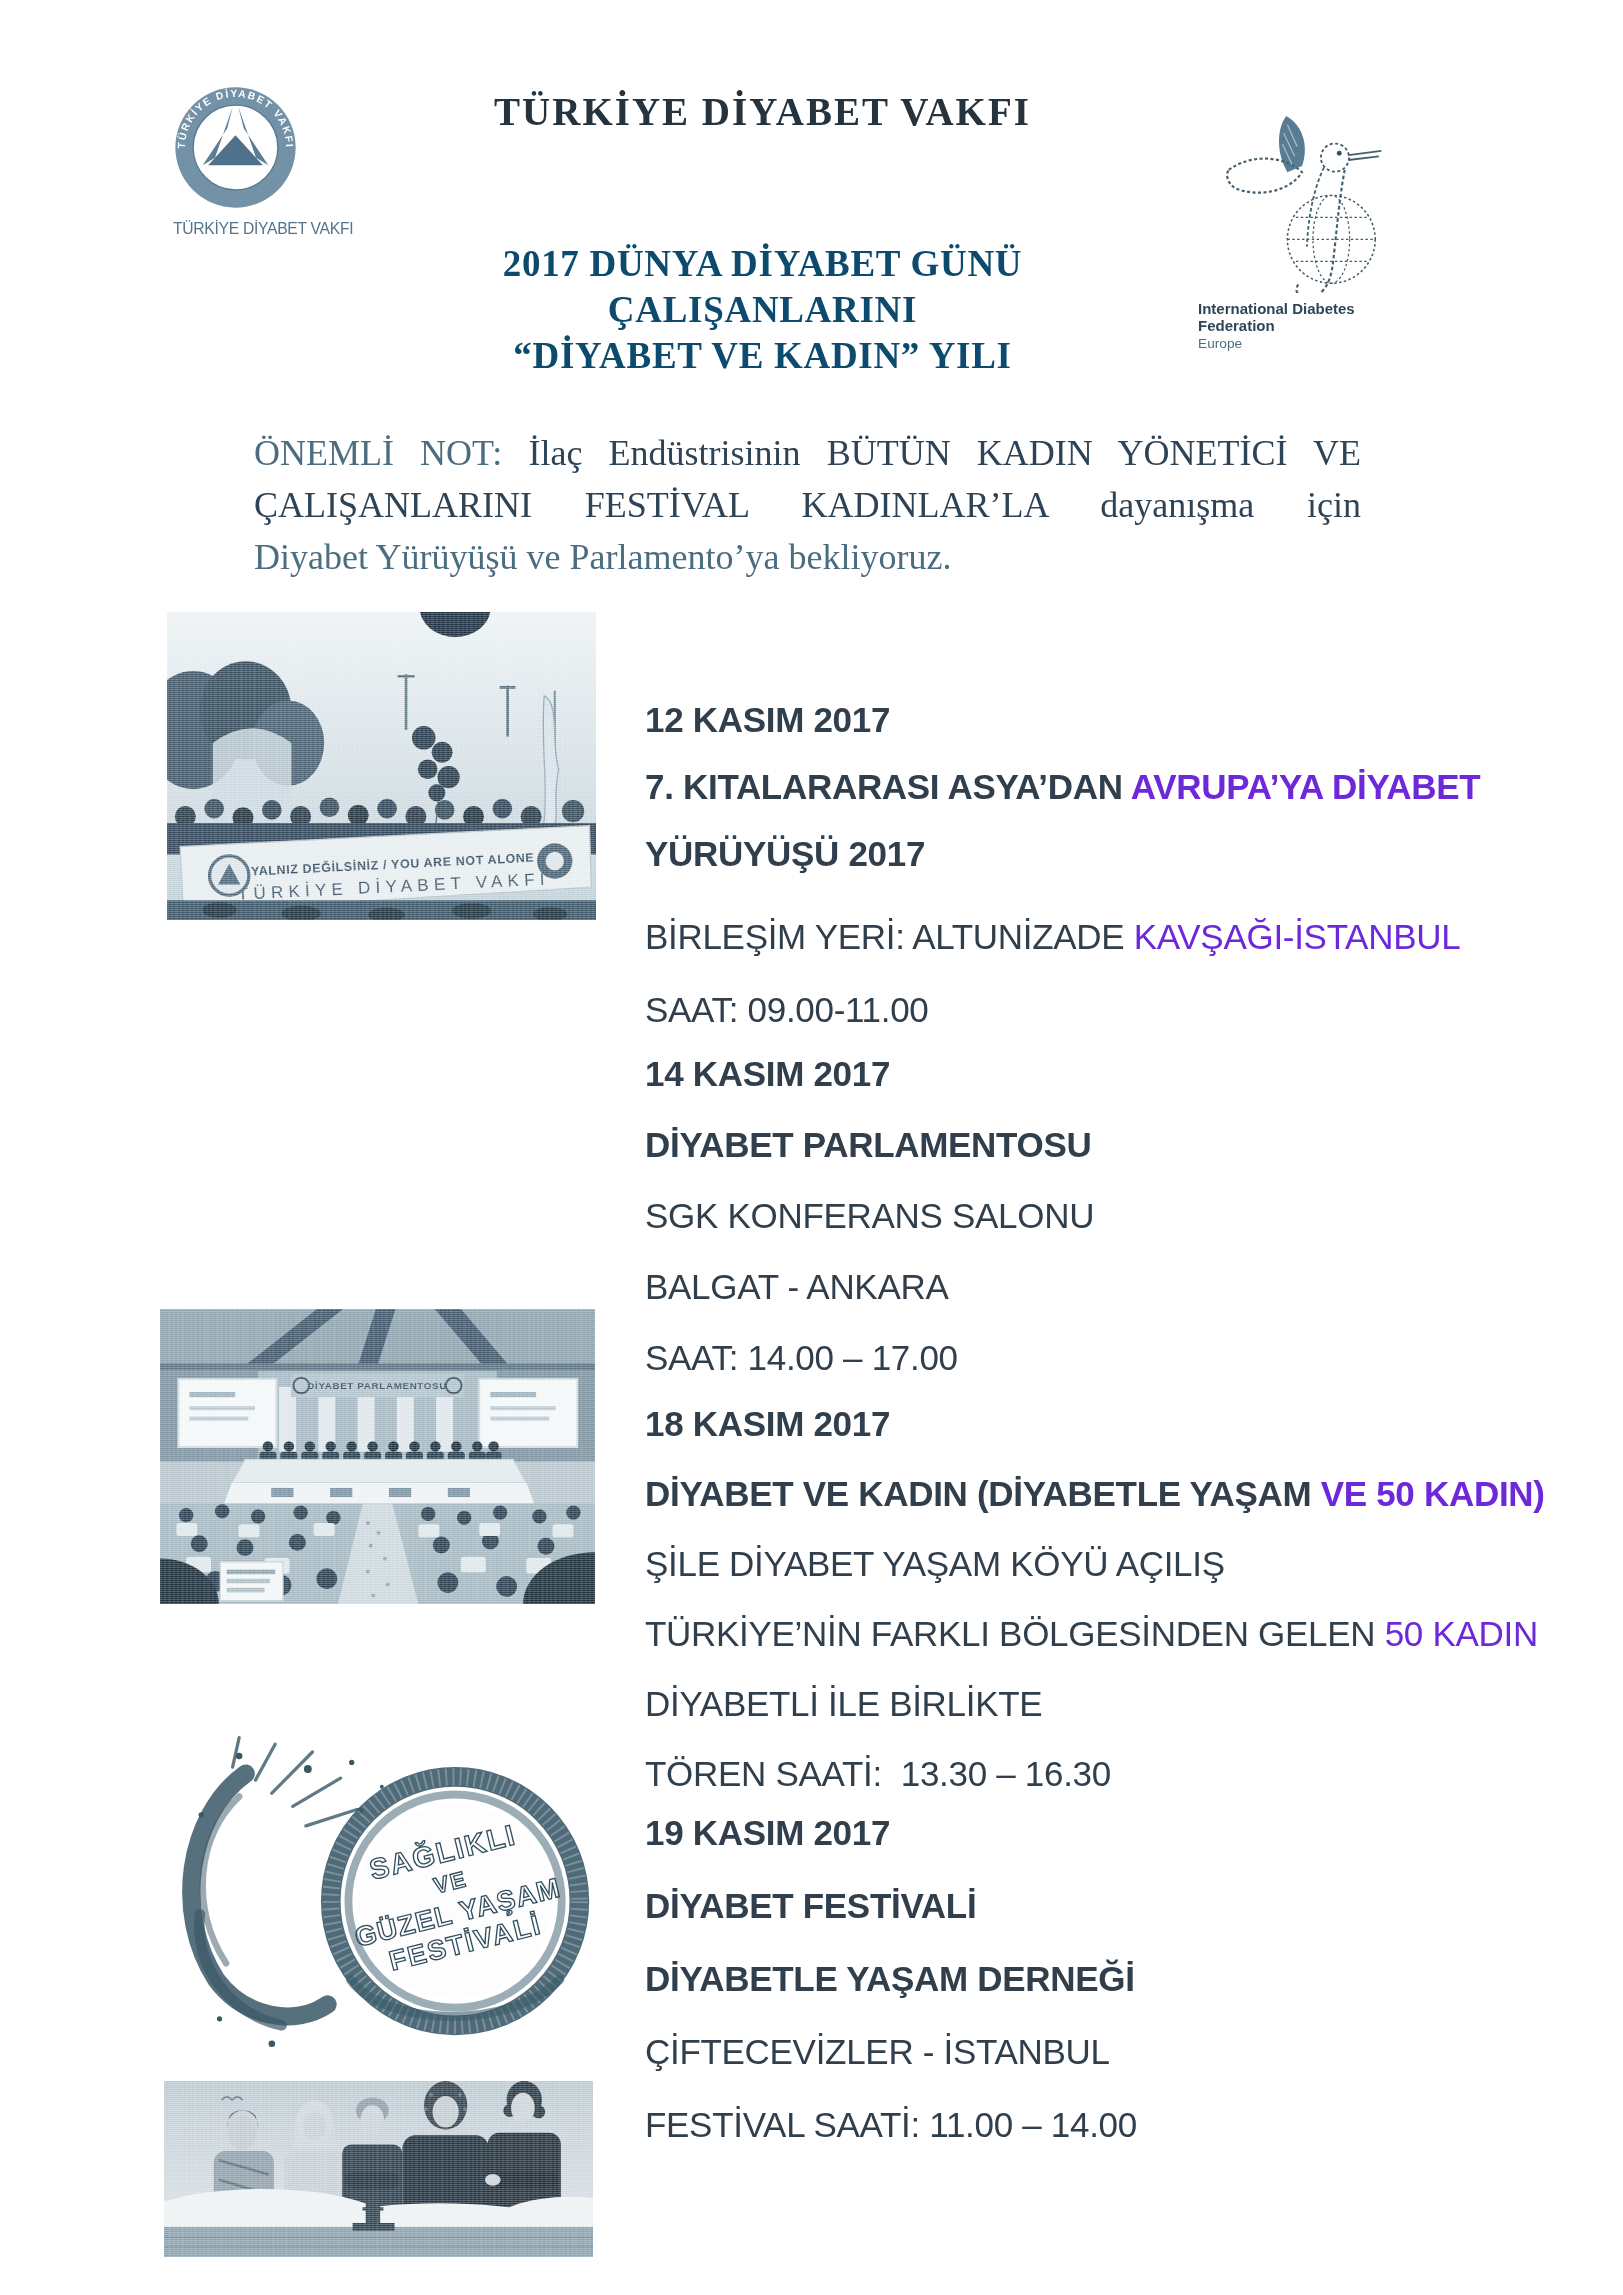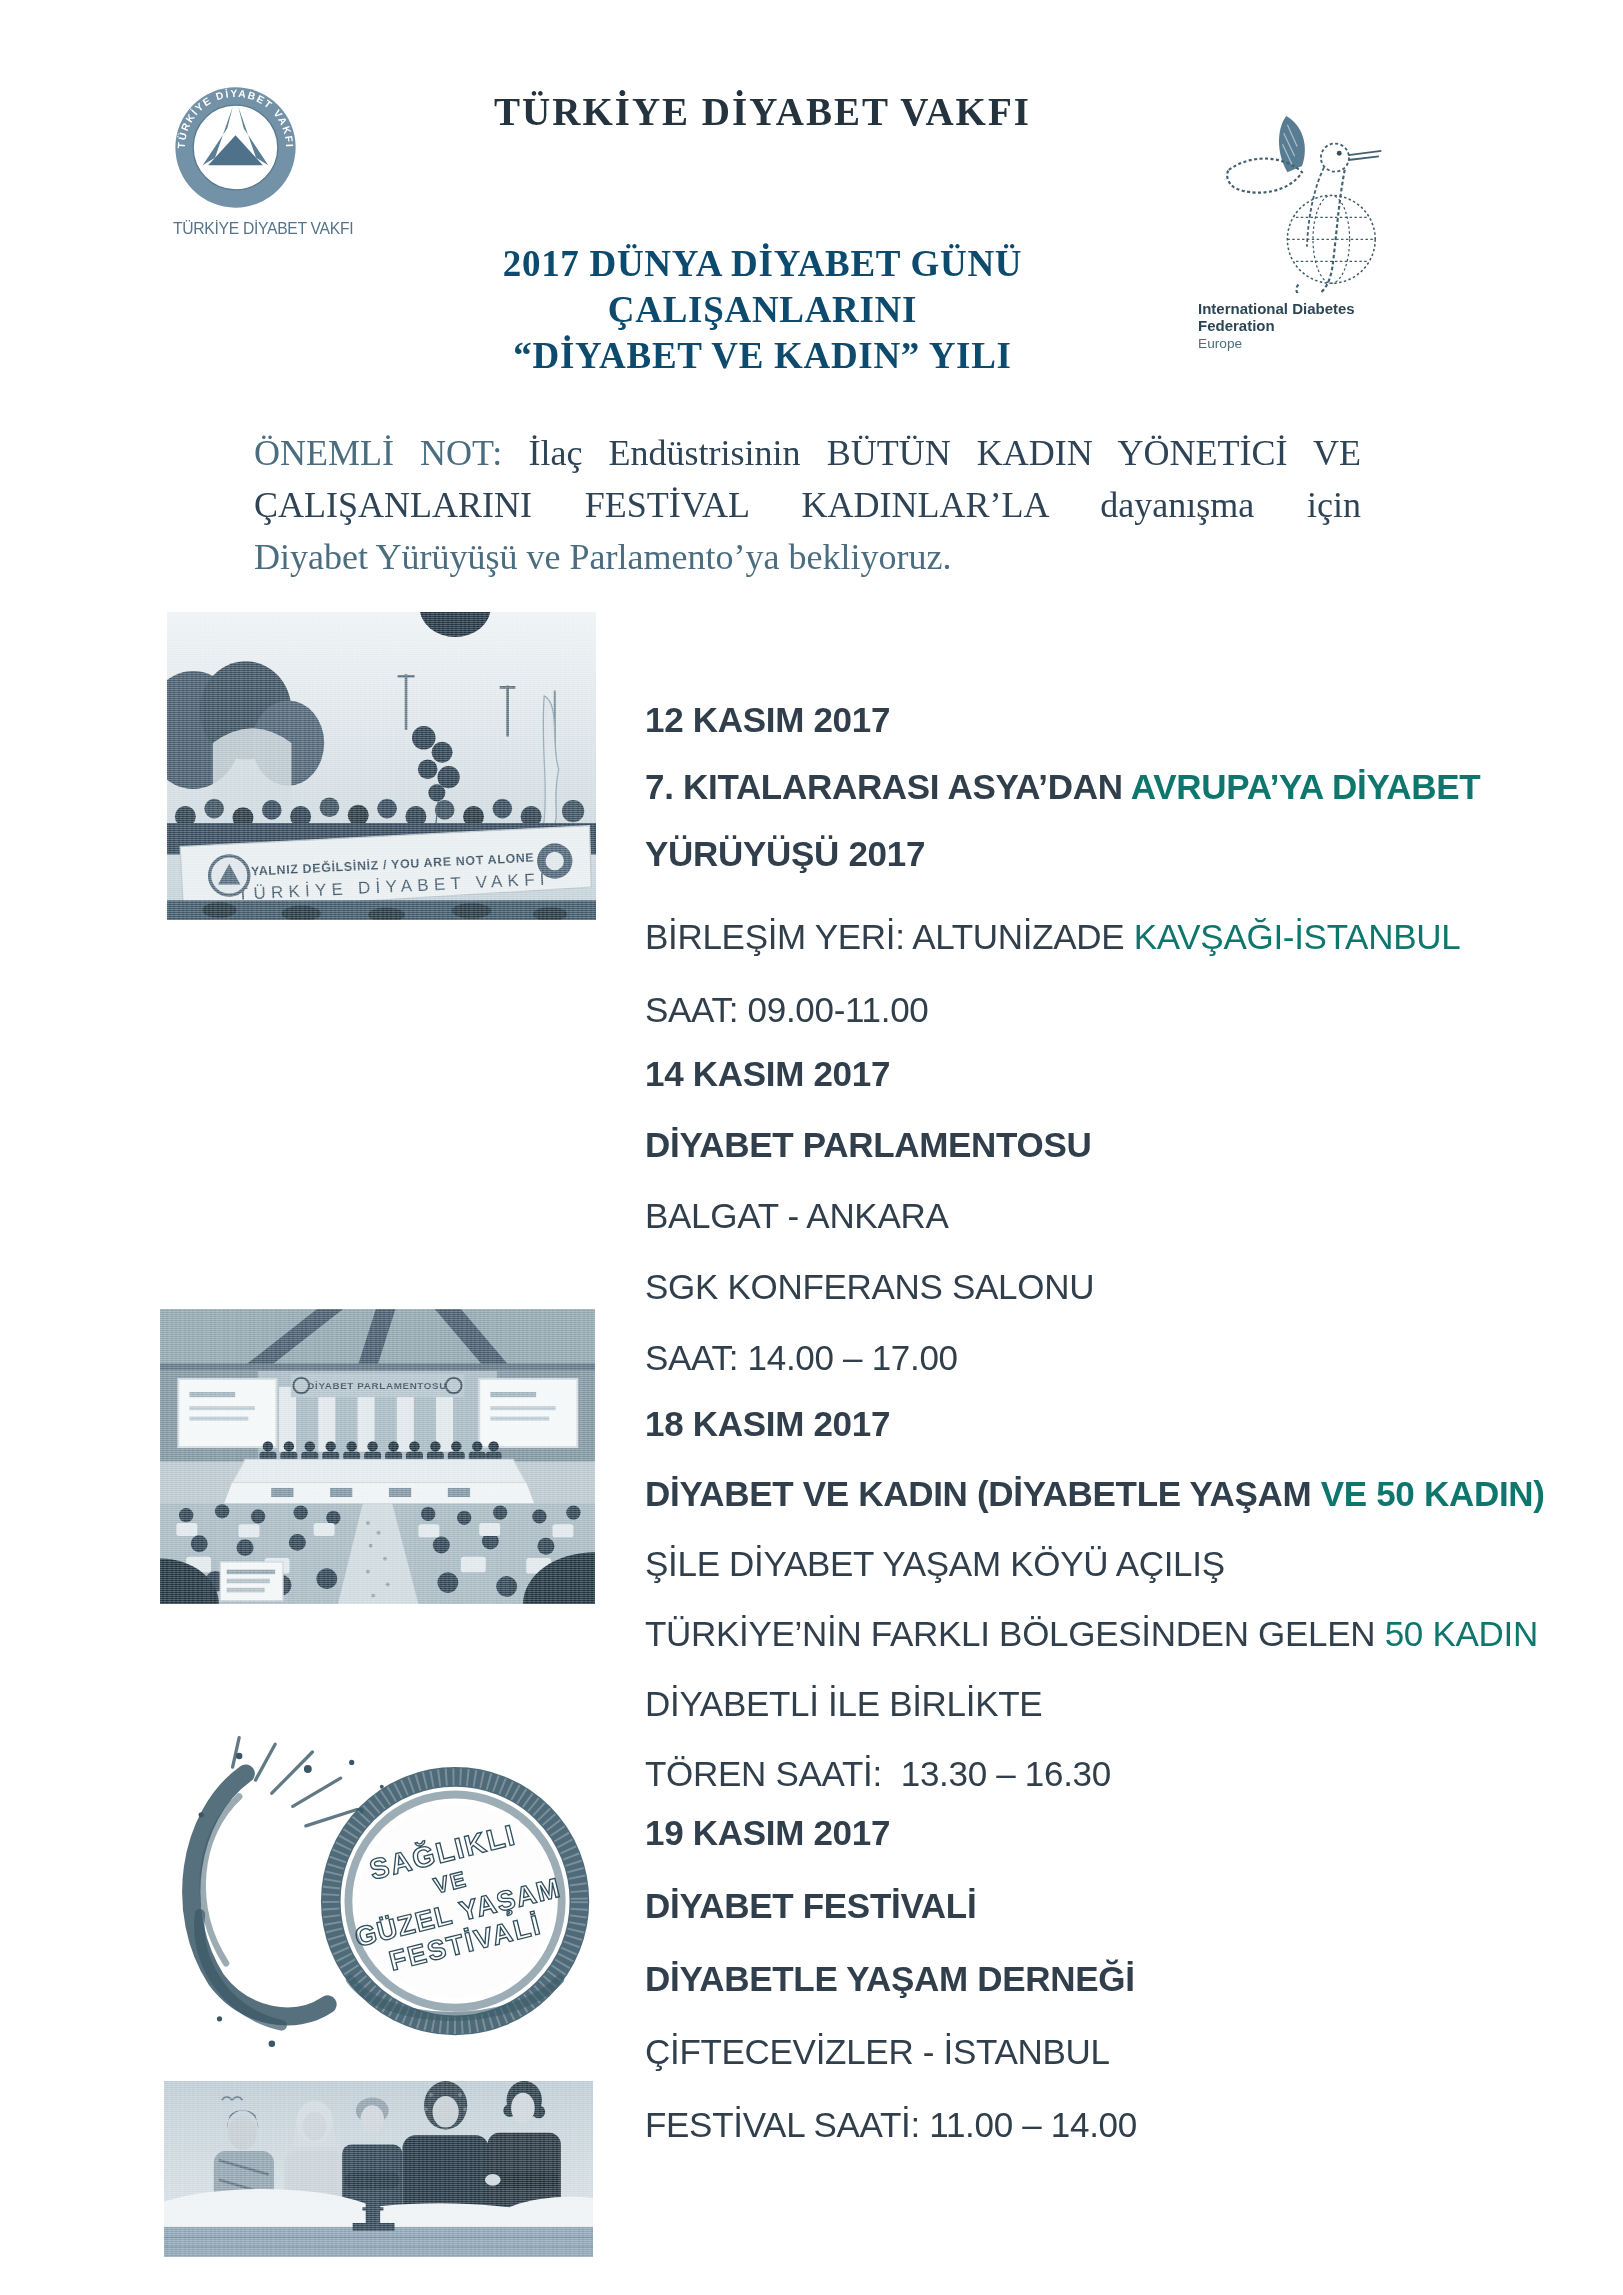--- a/index.html
+++ b/index.html
@@ -25,21 +25,21 @@
   .note .jl{display:block;text-align:justify;text-align-last:justify;}
   .note .l3{display:block;}
   .tl{color:#4b6d80;}
   .td{color:#2e4456;}
 
   
   .etext{position:absolute;left:645px;font-family:"Liberation Sans",sans-serif;
     color:#303f4b;letter-spacing:-0.3px;white-space:pre-wrap;}
   .etext div{font-size:35px;}
   .b{font-weight:bold;}
-  .lt{color:#0f766e;}
+  .lt{color:#6d28d9;}
   .lh66{line-height:43px;min-height:43px;}
   .lh70{line-height:46px;min-height:46px;}
   .lh72{line-height:47px;min-height:47px;}
   .lh75{line-height:49px;min-height:49px;}
   #e1t{top:674px;} #e2t{top:1026px;} #e3t{top:1377px;} #e4t{top:1784px;}
 
   
   .photo{position:absolute;}
   .photo svg{display:block;width:100%;height:100%;}
   .ph{position:relative;}
@@ -319,22 +319,22 @@
           <rect x="102" y="416" width="66" height="7" fill="#aebec7"></rect>
         <rect x="102" y="430" width="58" height="7" fill="#aebec7"></rect>
       </g>
       <ellipse cx="0" cy="455" rx="90" ry="70" fill="#1d2f3b"></ellipse>
       <ellipse cx="665" cy="455" rx="110" ry="80" fill="#1d2f3b"></ellipse>
     </svg>
   </div>
   <div class="etext" id="e2t">
     <div class="b lh72">14 KASIM 2017</div>
     <div class="b lh72">DİYABET PARLAMENTOSU</div>
+    <div class="lh72">SGK KONFERANS SALONU</div>
     <div class="lh72">BALGAT - ANKARA</div>
-    <div class="lh72">SGK KONFERANS SALONU</div>
     <div class="lh72">SAAT: 14.00 – 17.00</div>
   </div>
 
   <div class="photo ph" id="p3">
     <svg viewBox="0 0 655 448" preserveAspectRatio="none">
       <defs>
         <linearGradient id="sky3" x1="0" y1="0" x2="0" y2="1">
           <stop offset="0" stop-color="#9db0bc"></stop>
             <stop offset=".5" stop-color="#c3d0d8"></stop>
             <stop offset="1" stop-color="#dde5ea"></stop>

